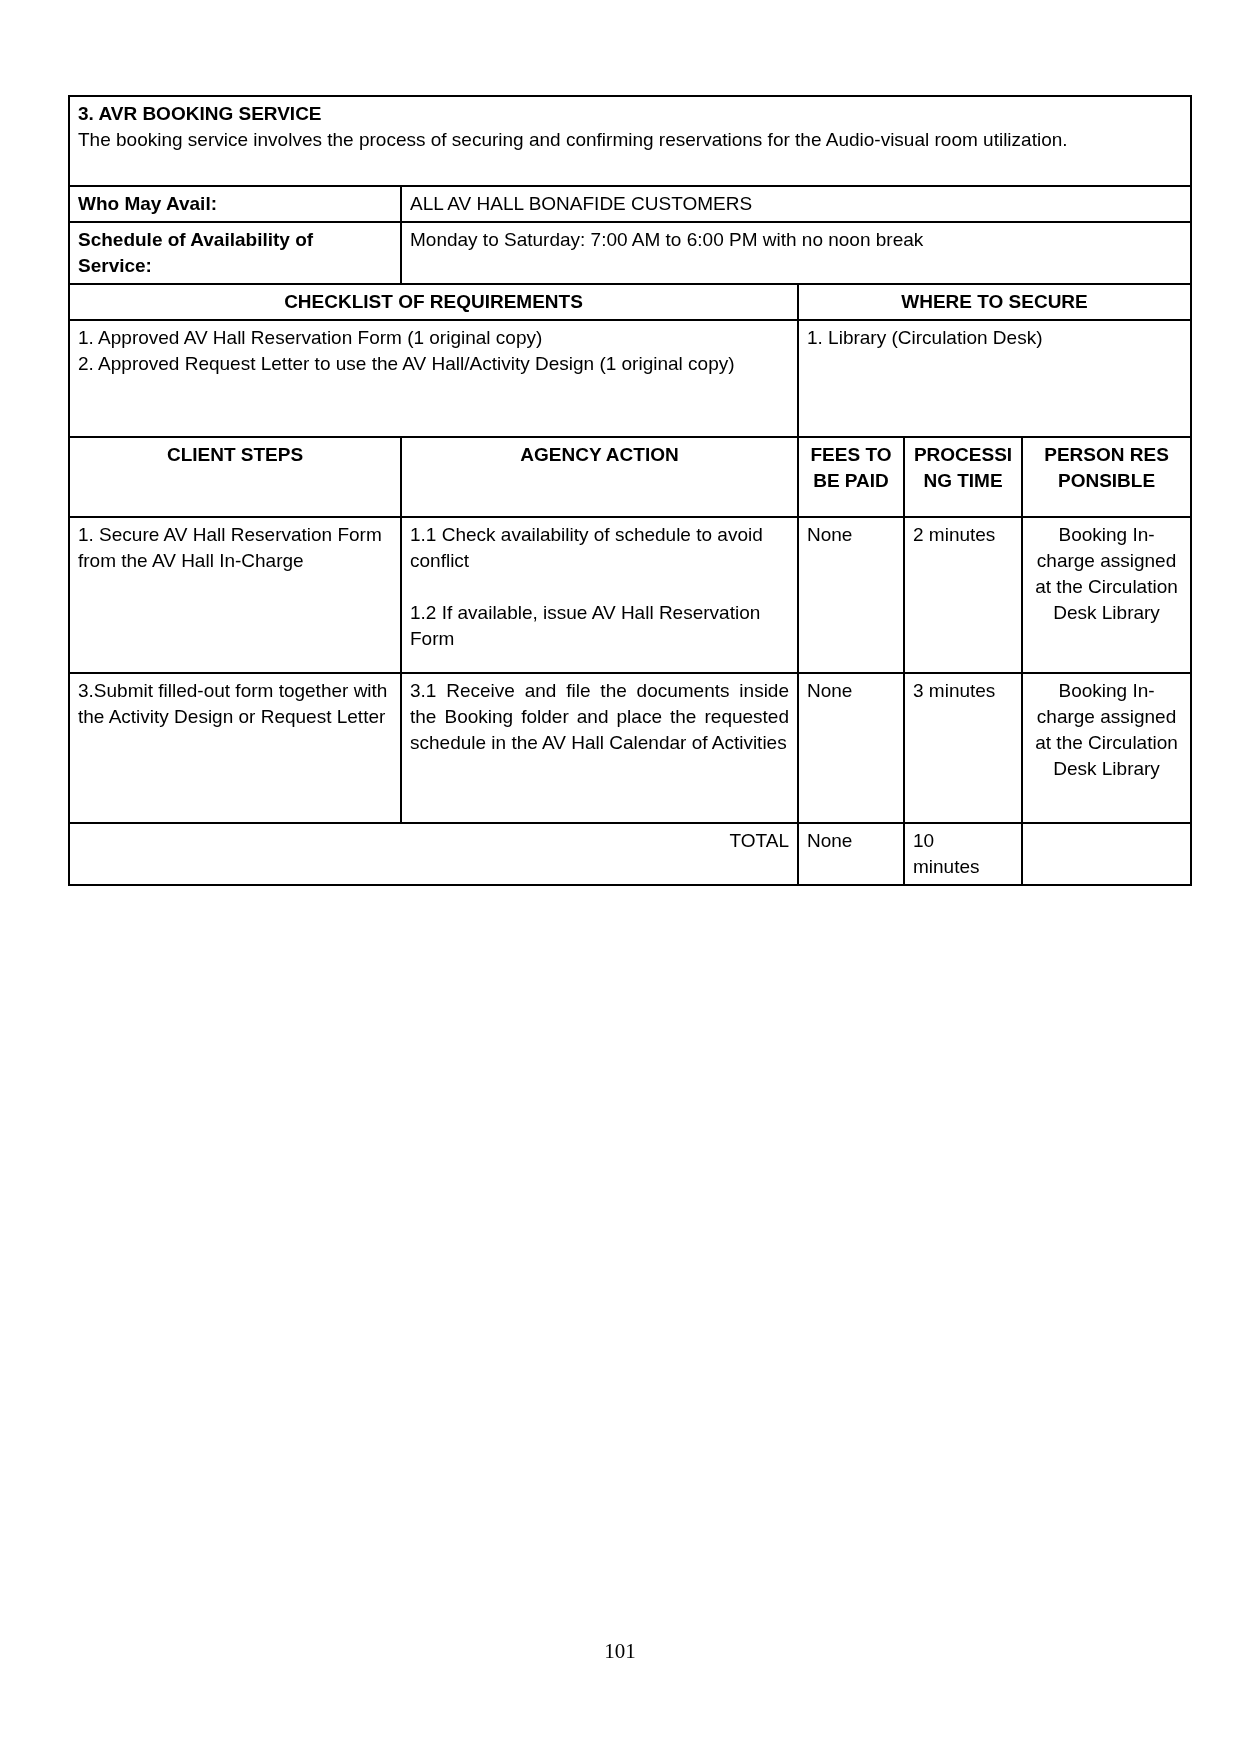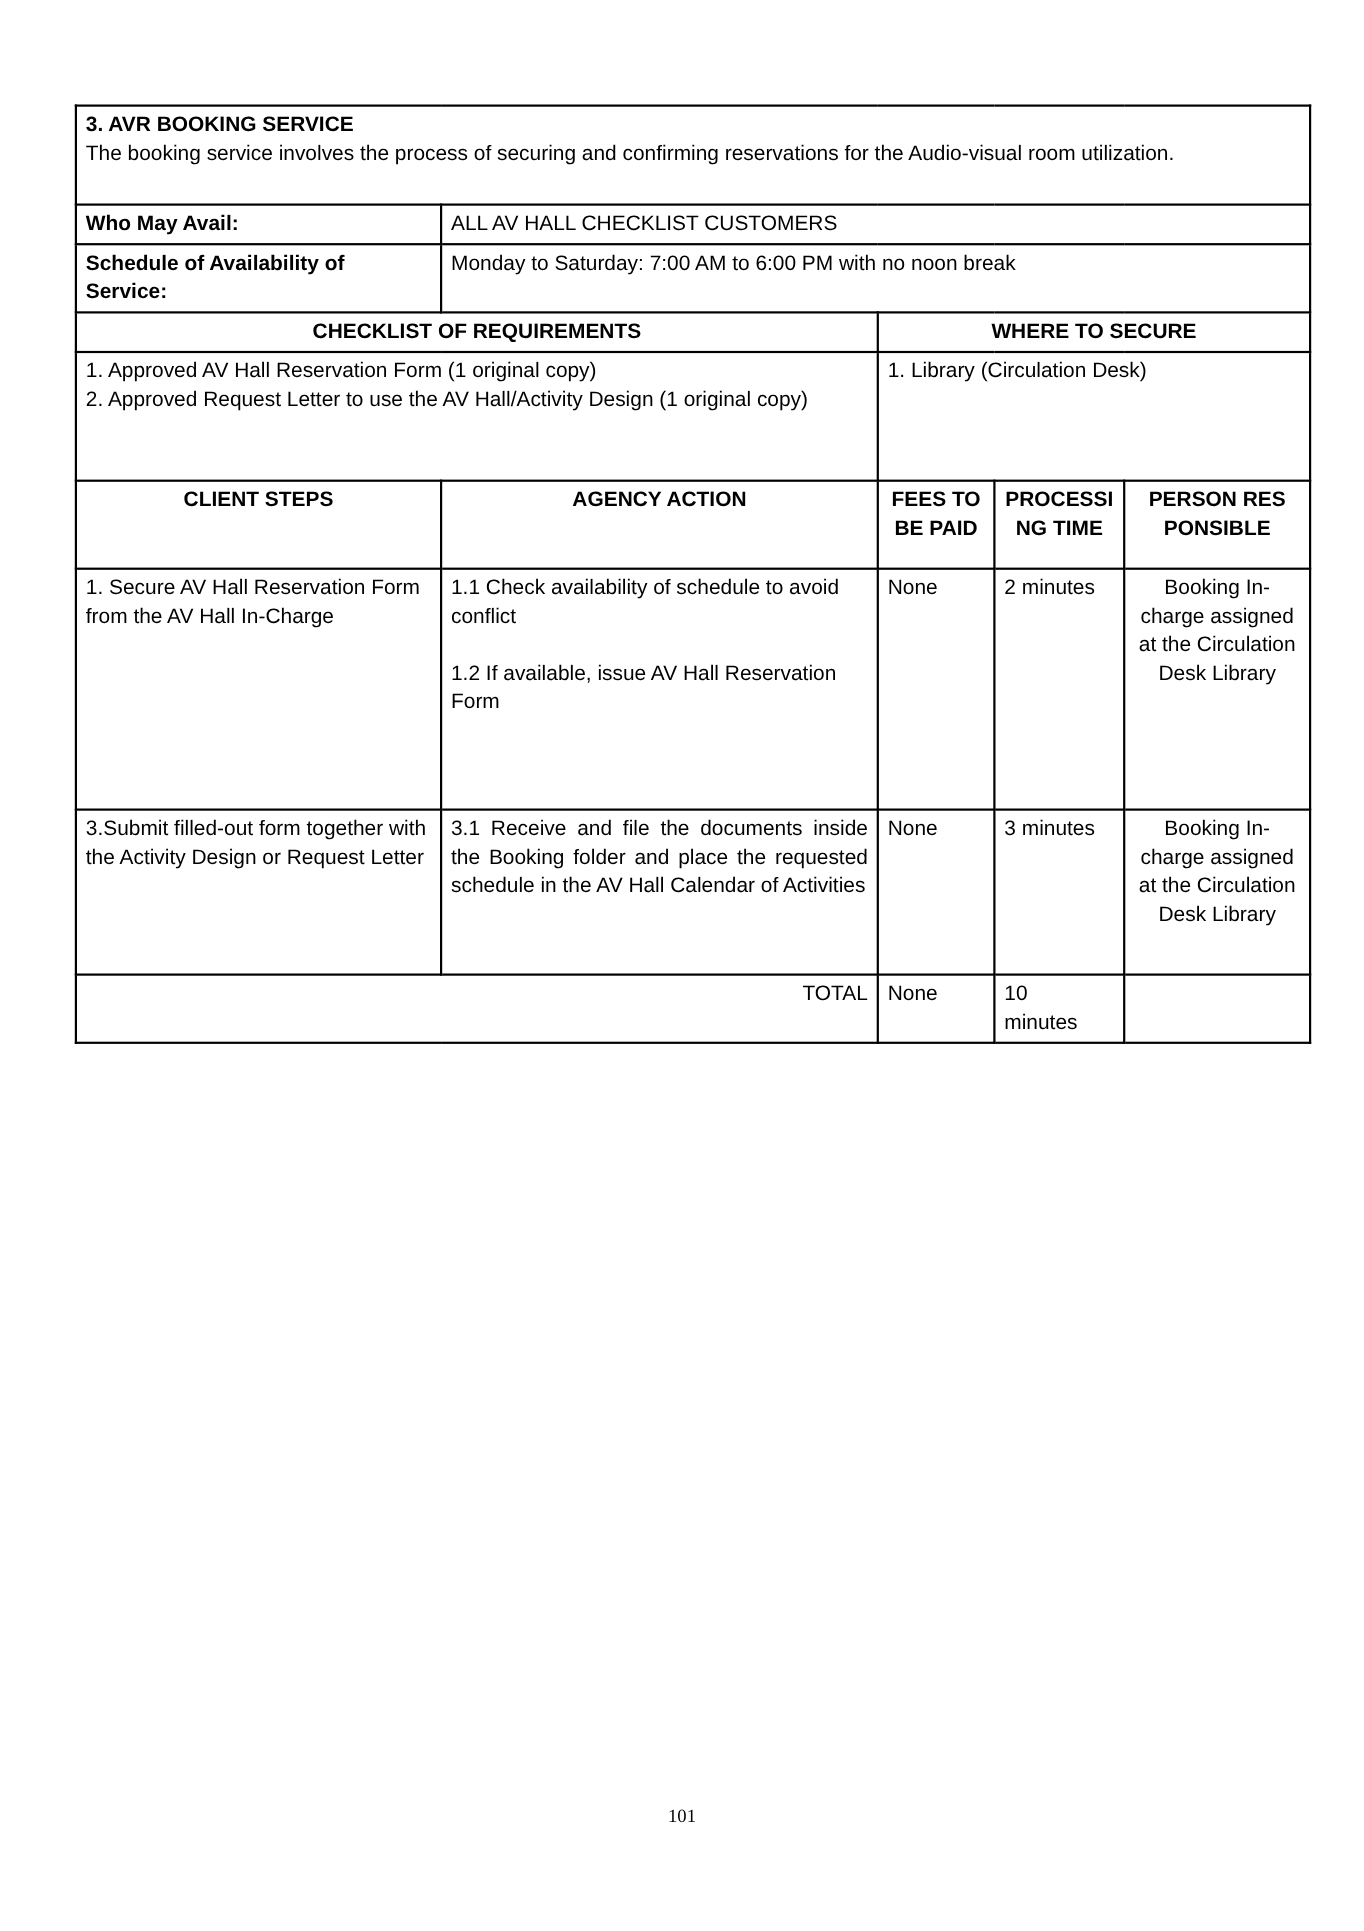--- a/index.html
+++ b/index.html
@@ -36,21 +36,21 @@
   .hdr-break-wide span{display:inline-block;max-width:126px;word-break:break-all;}
   .person-cell{text-align:center;padding:4px 26px;}
   .fees-cell,.time-cell{text-align:left;}
   .total-label-cell{text-align:right;}
   .total-time span{display:inline-block;width:64px;}
   .page-number{
     position:absolute;
     top:1638px;left:0;width:1240px;
     text-align:center;
     font-family:"Liberation Serif", serif;
-    font-size:17px;
+    font-size:21px;
   }
 </style>
 </head>
 <body>
 
 <div class="page-inner">
   <table class="main-table">
     <colgroup>
       <col style="width:332px">
       <col style="width:397px">
@@ -62,21 +62,21 @@
     <tbody>
         <tr style="height:90px">
       <td colspan="5" class="title-cell">
         <div class="bold">3. AVR BOOKING SERVICE</div>
         <div class="svc-desc">The booking service involves the process of securing and confirming reservations for the Audio-visual room utilization.</div>
       </td>
     </tr>
 
     <tr style="height:26px">
       <td class="info-label">Who May Avail:</td>
-      <td colspan="4">ALL AV HALL CHECKLIST CUSTOMERS</td>
+      <td colspan="4">ALL AV HALL BONAFIDE CUSTOMERS</td>
     </tr>
     <tr style="height:56px">
       <td class="info-label">Schedule of Availability of Service:</td>
       <td colspan="4">Monday to Saturday: 7:00 AM to 6:00 PM with no noon break</td>
     </tr>
 
     <tr style="height:28px">
       <td colspan="2" class="hdr">CHECKLIST OF REQUIREMENTS</td>
       <td colspan="3" class="hdr">WHERE TO SECURE</td>
     </tr>
@@ -88,21 +88,21 @@
     </tr>
 
     <tr style="height:80px">
       <td class="hdr">CLIENT STEPS</td>
       <td class="hdr">AGENCY ACTION</td>
       <td class="hdr">FEES TO BE PAID</td>
       <td class="hdr hdr-break"><span>PROCESSING TIME</span></td>
       <td class="hdr hdr-break-wide"><span>PERSON RESPONSIBLE</span></td>
     </tr>
 
-    <tr style="height:219px">
+    <tr style="height:156px">
       <td>1. Secure AV Hall Reservation Form from the AV Hall In-Charge</td>
       <td class="pre">1.1 Check availability of schedule to avoid conflict
 
 1.2 If available, issue AV Hall Reservation Form</td>
       <td class="fees-cell">None</td>
       <td class="time-cell">2 minutes</td>
       <td class="person-cell">Booking In-charge assigned at the Circulation Desk Library</td>
     </tr>
 
 

